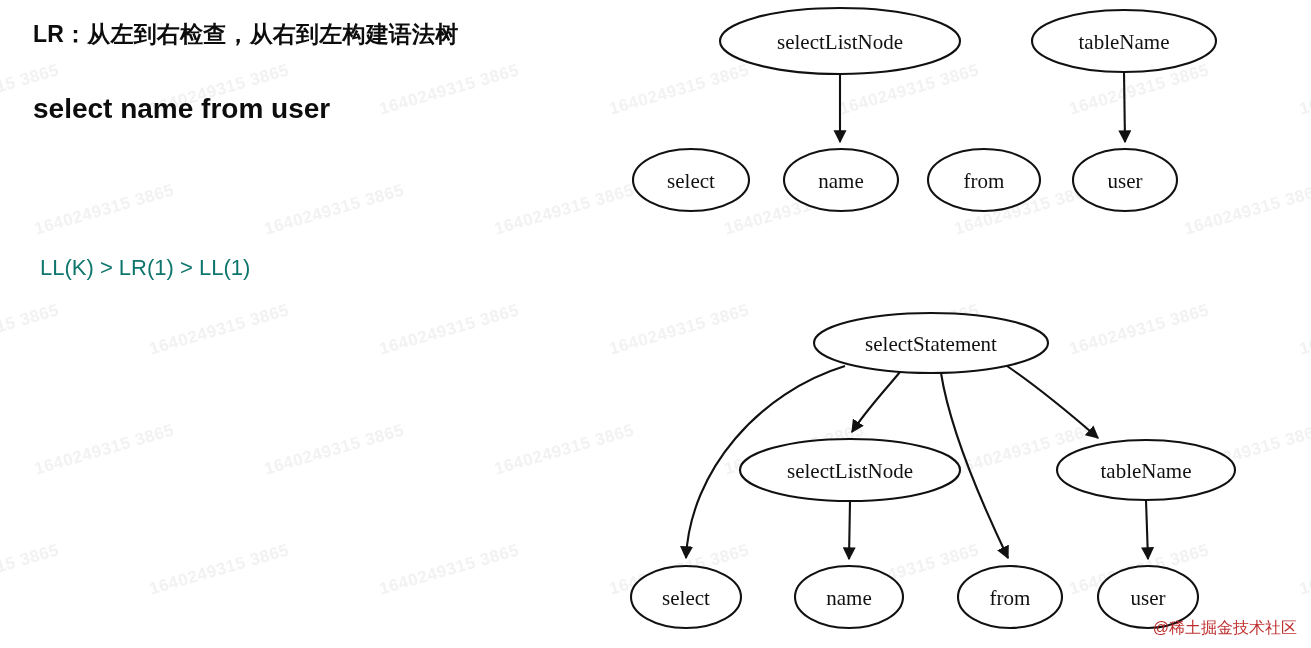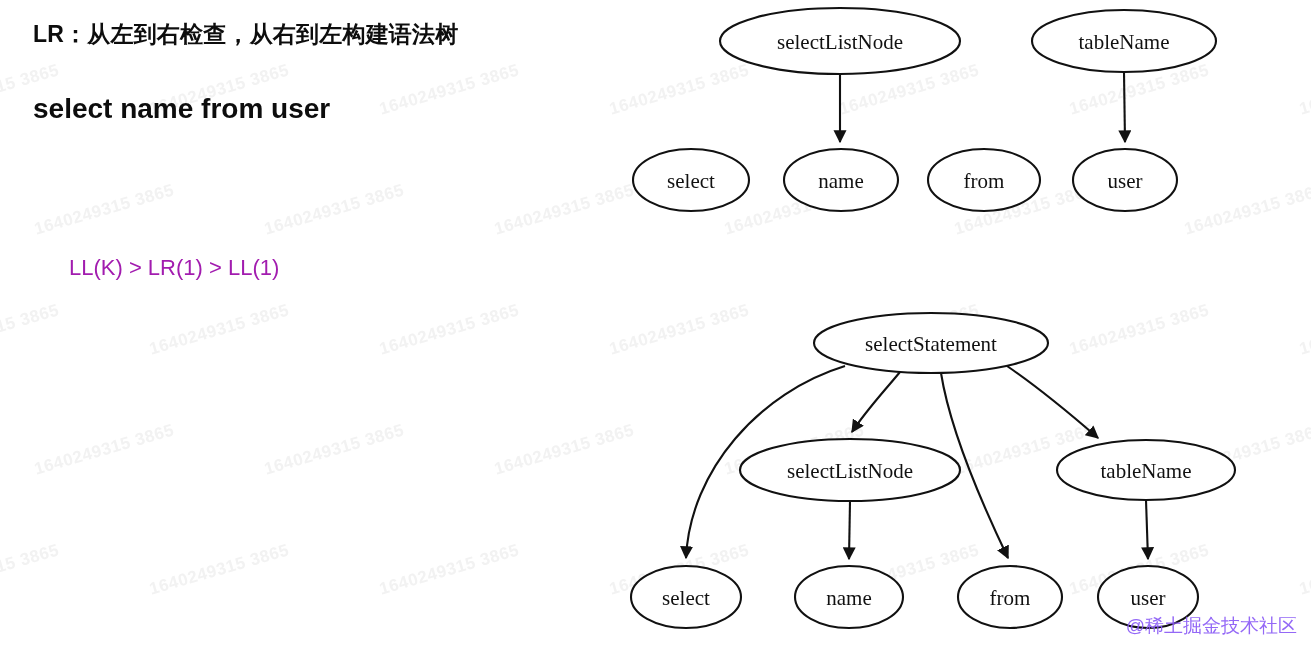--- a/index.html
+++ b/index.html
@@ -58,25 +58,25 @@
     position: absolute;
     left: 33px;
     top: 93px;
     font-size: 28px;
     font-weight: 700;
     color: #0d0d0d;
     white-space: nowrap;
   }
   #grammar-compare {
     position: absolute;
-    left: 69px;
+    left: 40px;
     top: 255px;
     font-size: 22px;
     font-weight: 400;
-    color: #a21caf;
+    color: #0f766e;
     white-space: nowrap;
   }
 
   
   #diagram-layer {
     position: absolute;
     left: 0;
     top: 0;
     width: 1311px;
     height: 648px;
@@ -102,22 +102,22 @@
     stroke: none;
   }
 
   
   #author-watermark {
     position: absolute;
     right: 14px;
     bottom: 9px;
     z-index: 3;
     font-family: "Liberation Sans", sans-serif;
-    font-size: 19px;
-    color: #8b5cf6;
+    font-size: 16px;
+    color: #b91c1c;
     opacity: 0.92;
     white-space: nowrap;
   }
 </style>
 </head>
 <body>
 
 <div id="watermark-layer">
     <div class="wm" style="left: -83.3333px; top: 80px; color: rgb(242, 242, 242);">1640249315 3865</div>
     <div class="wm" style="left: 146.667px; top: 80px; color: rgb(242, 242, 242);">1640249315 3865</div>

